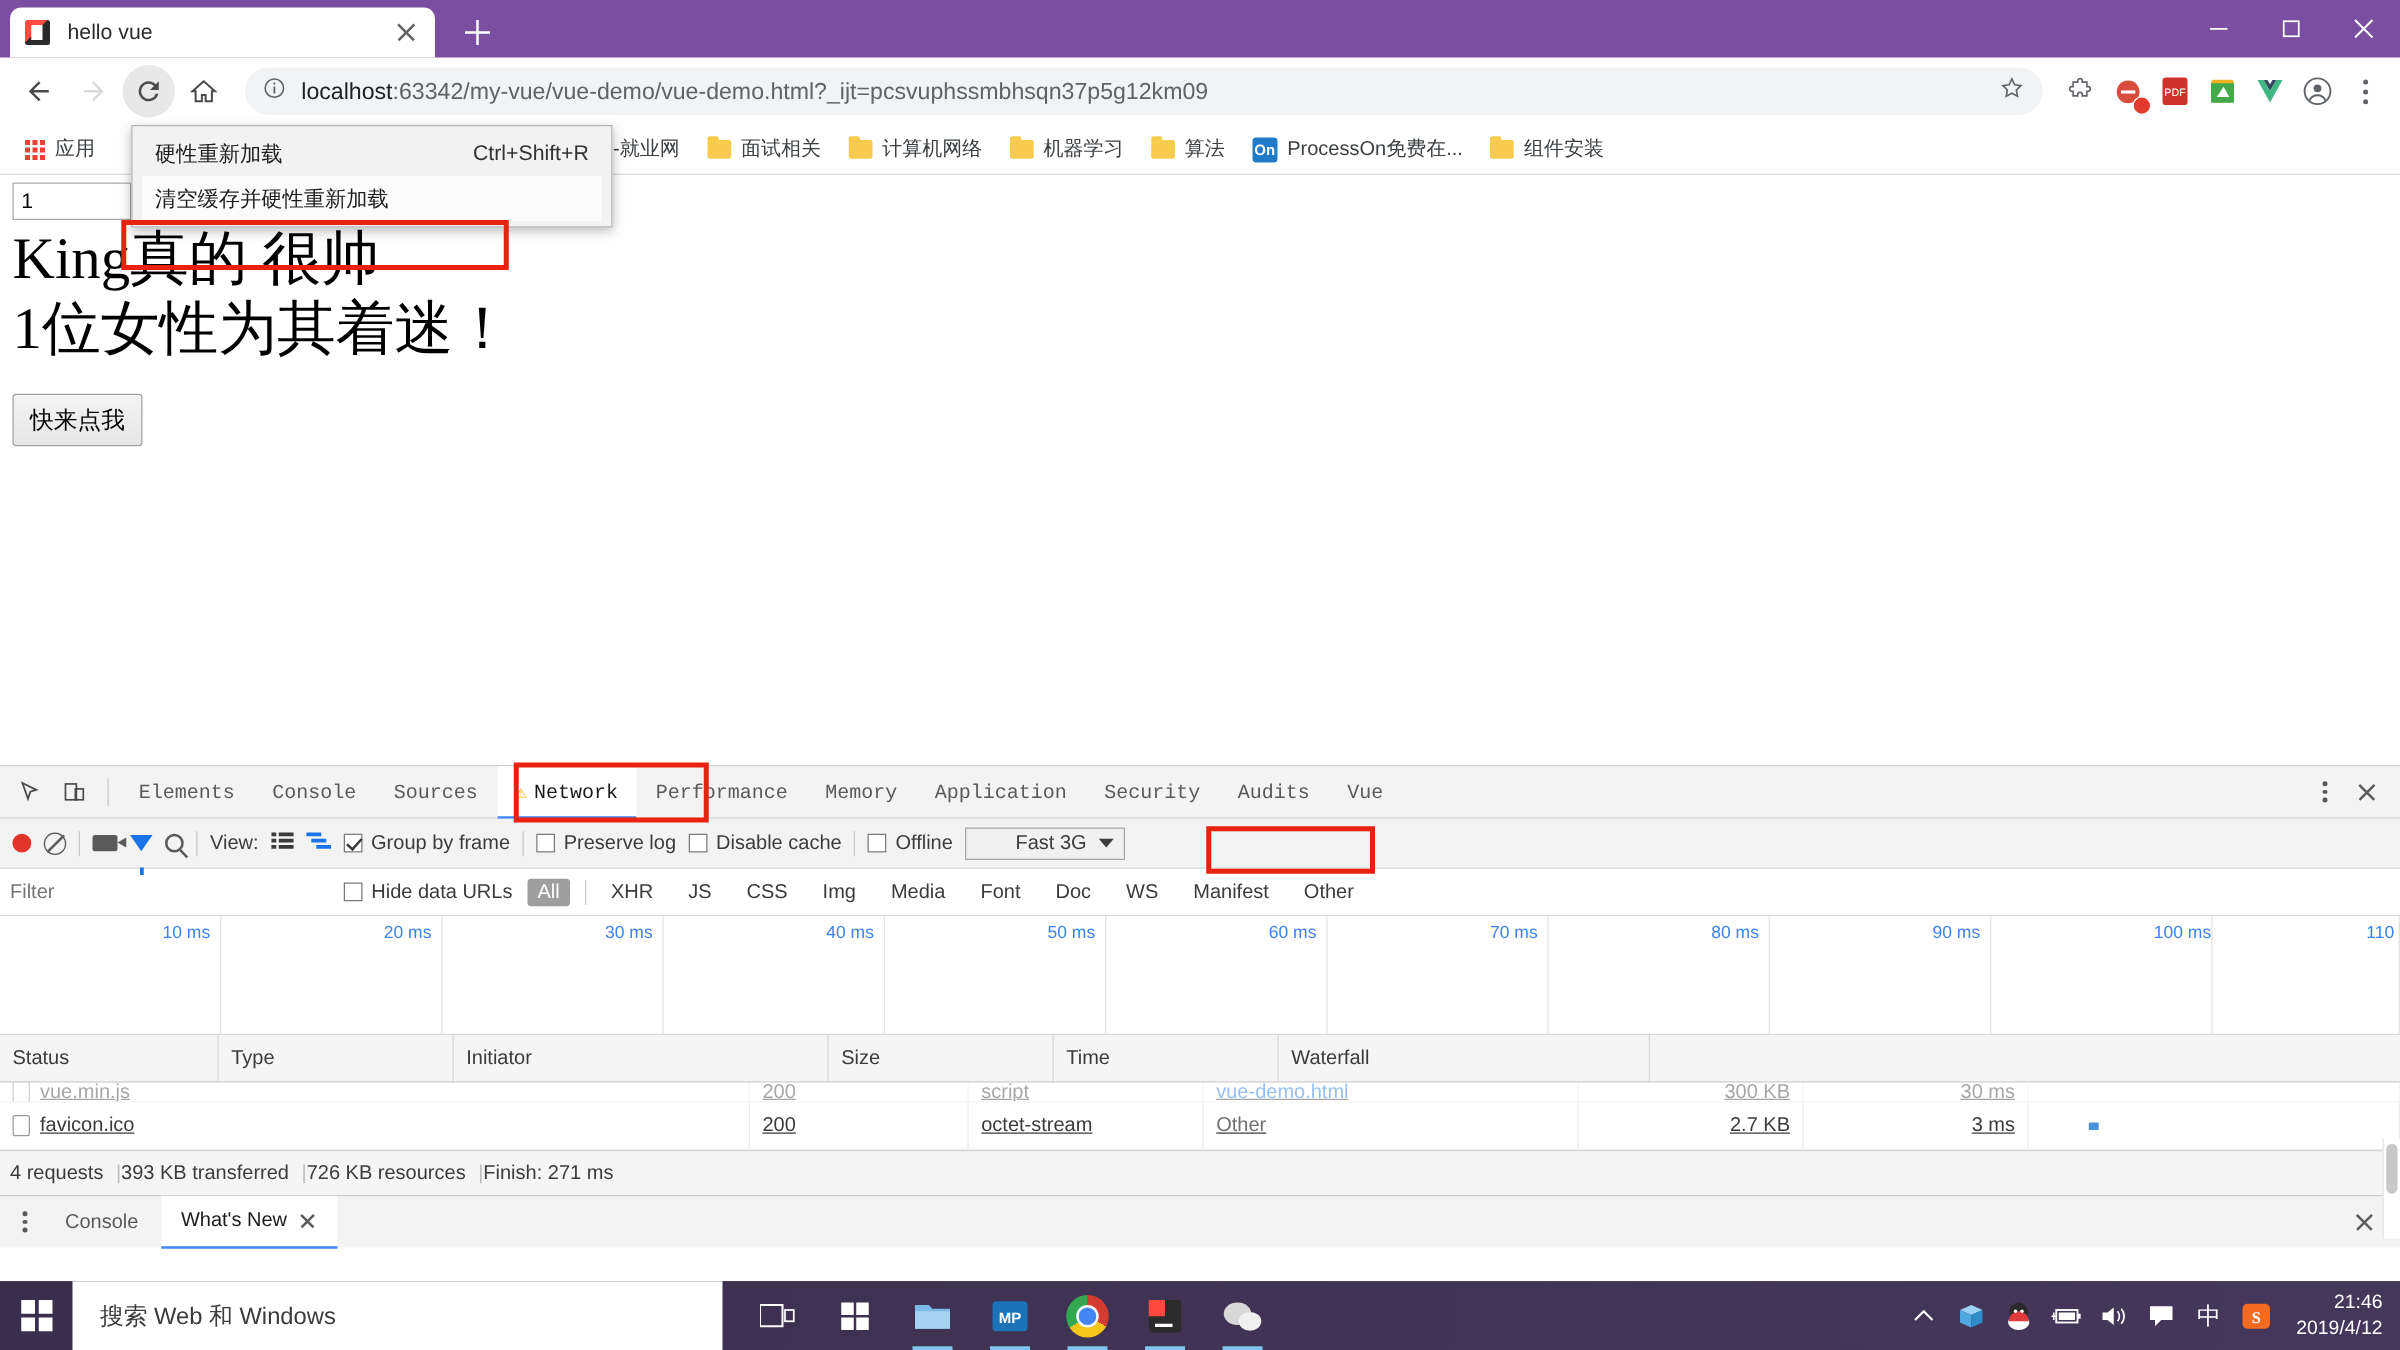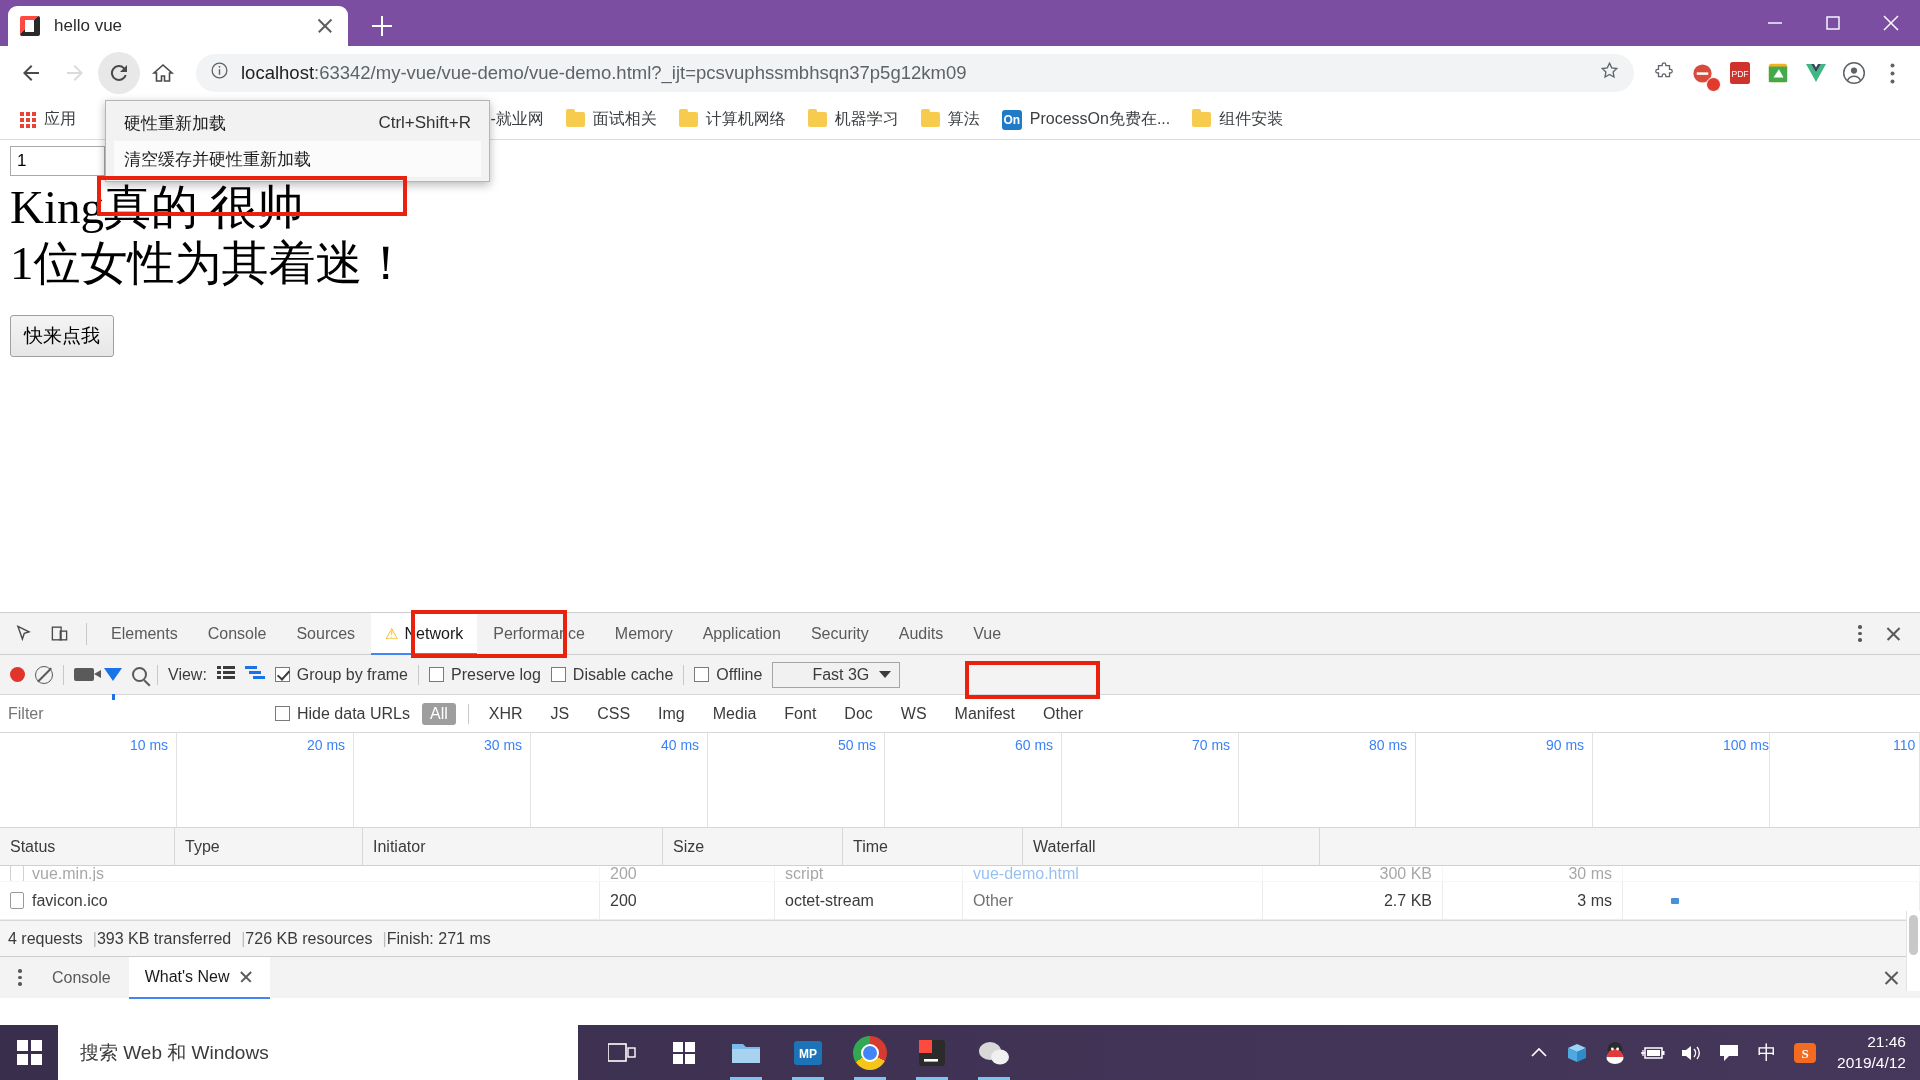--- a/index.html
+++ b/index.html
@@ -143,21 +143,21 @@
   .redbox{
     position:absolute; left:97px; top:176px; width:310px; height:40px;
     border:4px solid #e8220f; z-index:61; pointer-events:none;
   }
 
   
   .devtools{ position:absolute; left:0; top:612px; width:1920px; height:413px;
              background:#fff; border-top:1px solid #cdcdcd; font-size:16px; color:#3b3b3b;}
   .dt-tabs{
     height:42px; display:flex; align-items:center; background:#f3f3f3;
-    border-bottom:1px solid #cdcdcd; padding:0 6px; gap:2px;
+    border-bottom:1px solid #cdcdcd; padding:0 6px; gap:2px;font-family:Liberation Mono, monospace;
   }
   .dt-icnbtn{ width:34px;height:34px;display:flex;align-items:center;justify-content:center;cursor:pointer;flex:none;}
   .dt-sep{ width:1px;height:22px;background:#c9c9c9;margin:0 8px;}
   .dt-tab{
     padding:0 14px;height:42px;display:flex;align-items:center;gap:6px;cursor:pointer;color:#5a5a5a;
     position:relative;
   }
   .dt-tab.active{ color:#1a1a1a; background:#fff; }
   .dt-tab.active::after{
     content:"";position:absolute;left:0;bottom:0;width:100%;height:2px;background:#4285f4;
@@ -217,21 +217,21 @@
     height:95px;background:#fff;border-bottom:1px solid #d8d8d8;position:relative;overflow:hidden;
   }
   .tl-col{ position:absolute;top:0;bottom:0;border-right:1px solid #e3e3e3; }
   .tl-lab{ position:absolute;top:4px;font-size:14px;color:#3b82f6;}
 
   .tbl-head{
     height:38px;display:flex;align-items:center;background:#f5f5f5;
     border-bottom:1px solid #d0d0d0;font-size:16px;color:#3b3b3b;
   }
   .th{ padding:0 10px;border-right:1px solid #d8d8d8;height:38px;display:flex;align-items:center;}
-  .tr{ height:38px;display:flex;align-items:center;border-bottom:1px solid #ececec;}
+  .tr{ height:38px;display:flex;align-items:center;border-bottom:1px solid #ececec;text-decoration:underline;}
   .td{ padding:0 10px;border-right:1px solid #ececec;height:38px;display:flex;align-items:center;overflow:hidden;}
   .td.r{ justify-content:flex-end;}
   .filei{ width:14px;height:17px;border:1.4px solid #9a9a9a;border-radius:2px;margin-right:8px;flex:none;}
   .row-clipped{ opacity:.45; height:16px; overflow:hidden;}
 
   .summary{
     height:36px;display:flex;align-items:center;gap:0;padding:16px 8px;
     background:#f5f5f5;border-top:1px solid #d8d8d8;font-size:16px;color:#3b3b3b;
   }
   .summary span{ margin-right:0; }

